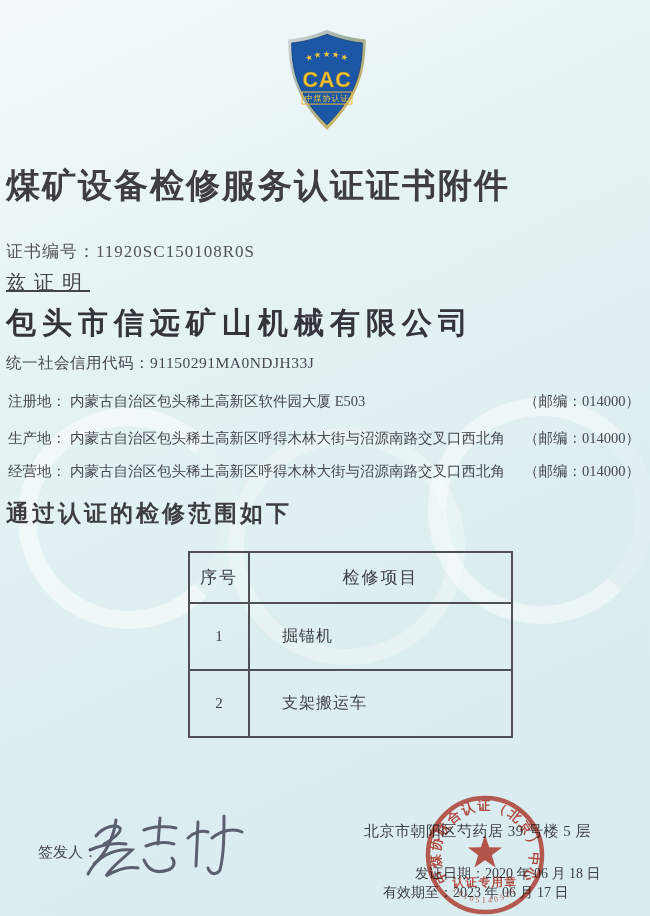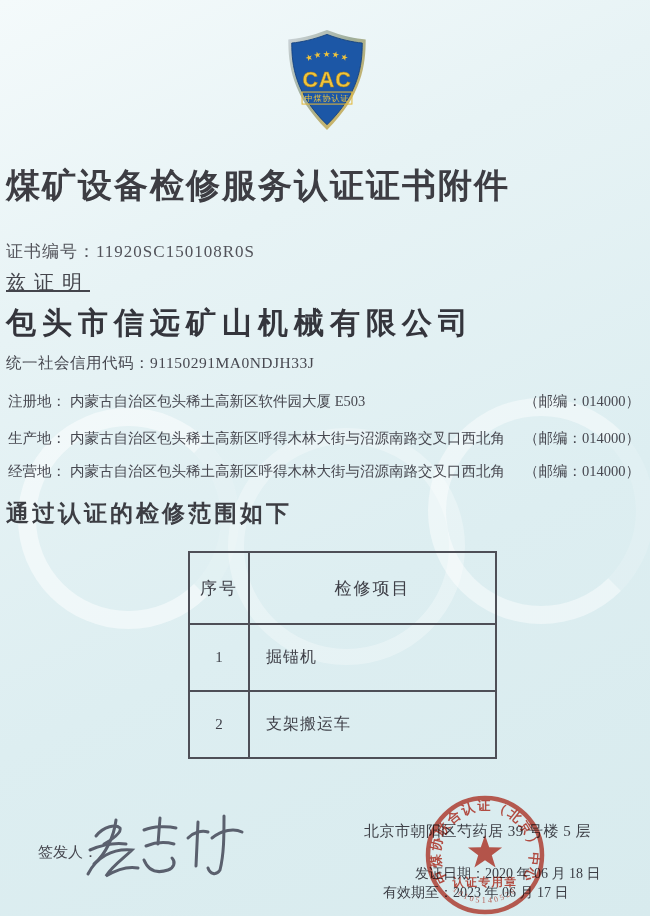--- a/index.html
+++ b/index.html
@@ -42,23 +42,23 @@
   .scope{top:498px;font-family:"Liberation Sans",sans-serif;font-weight:700;
     font-size:23px;letter-spacing:3px;color:#3c3d43;}
 
   .tbl{left:188px;top:551px;}
   table{border-collapse:collapse;}
   td,th{border:2px solid #4e4f57;font-weight:normal;color:#3e3f47;}
   th{font-size:17px;letter-spacing:2px;}
   .col-no{width:56px;text-align:center;}
   .col-item{width:228px;}
   th.col-item{text-align:center;}
-  td.col-item{text-align:left;padding-left:16px;font-size:16px;letter-spacing:1px;}
+  td.col-item{text-align:left;padding-left:32px;font-size:16px;letter-spacing:1px;}
   td.col-no{font-size:15px;}
-  .h-row{height:72px;} .d-row{height:67px;}
+  .h-row{height:51px;} .d-row{height:67px;}
 
   .issuer{left:38px;top:843px;font-size:15px;color:#45464e;}
   .sig{left:82px;top:810px;}
 
   .f-addr{left:364px;top:822px;font-size:15px;color:#3e4047;letter-spacing:.5px;}
   .f-date{left:383px;top:865px;font-size:14px;color:#3c3e45;margin-left:32px;}
   .f-valid{left:383px;top:884px;font-size:14px;color:#3c3e45;}
 
   .seal{left:410px;top:780px;width:150px;height:150px;mix-blend-mode:multiply;opacity:.88;}
 </style>

